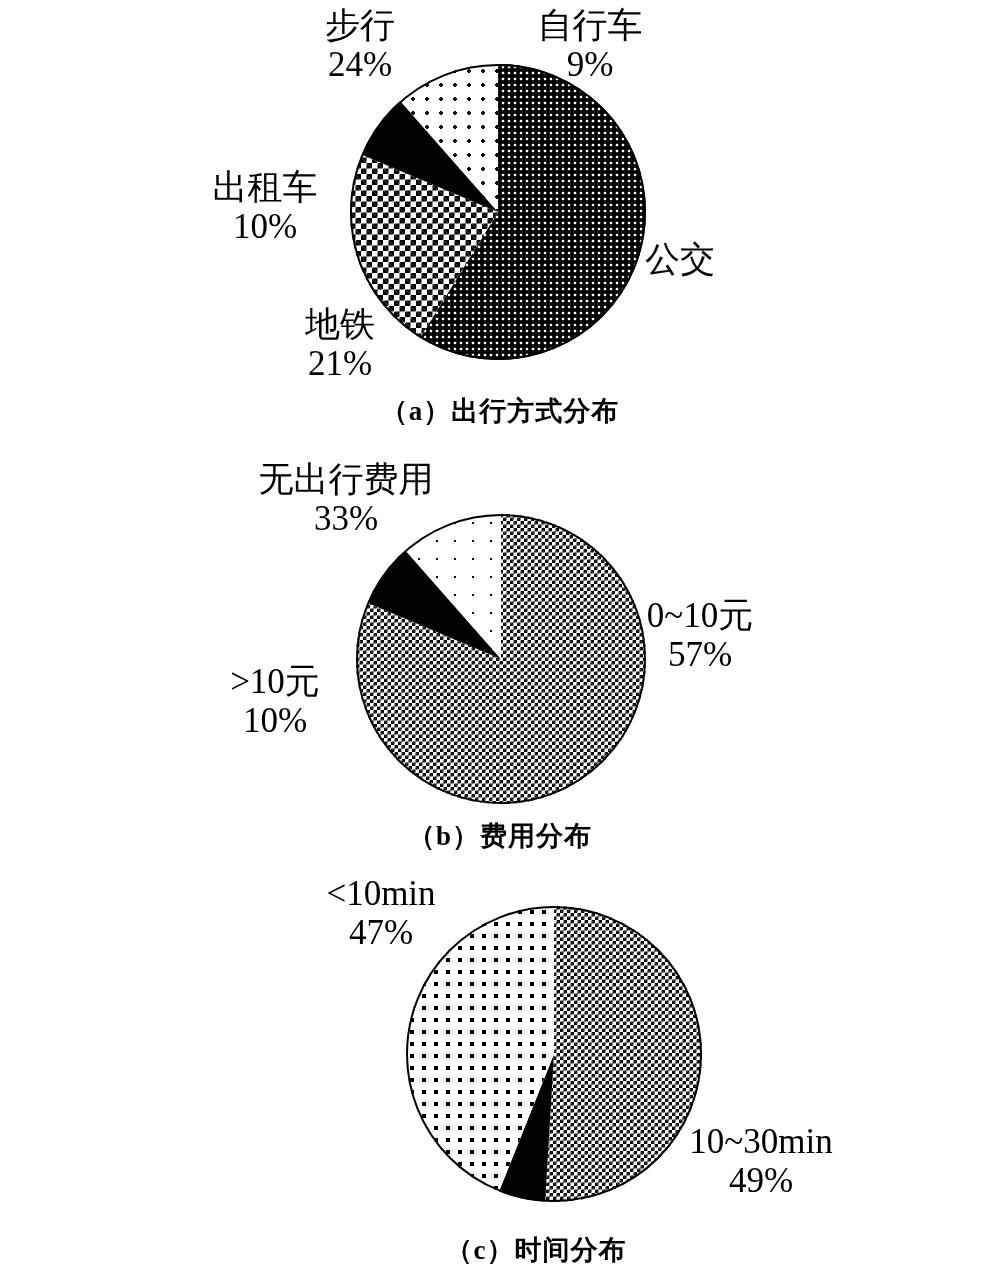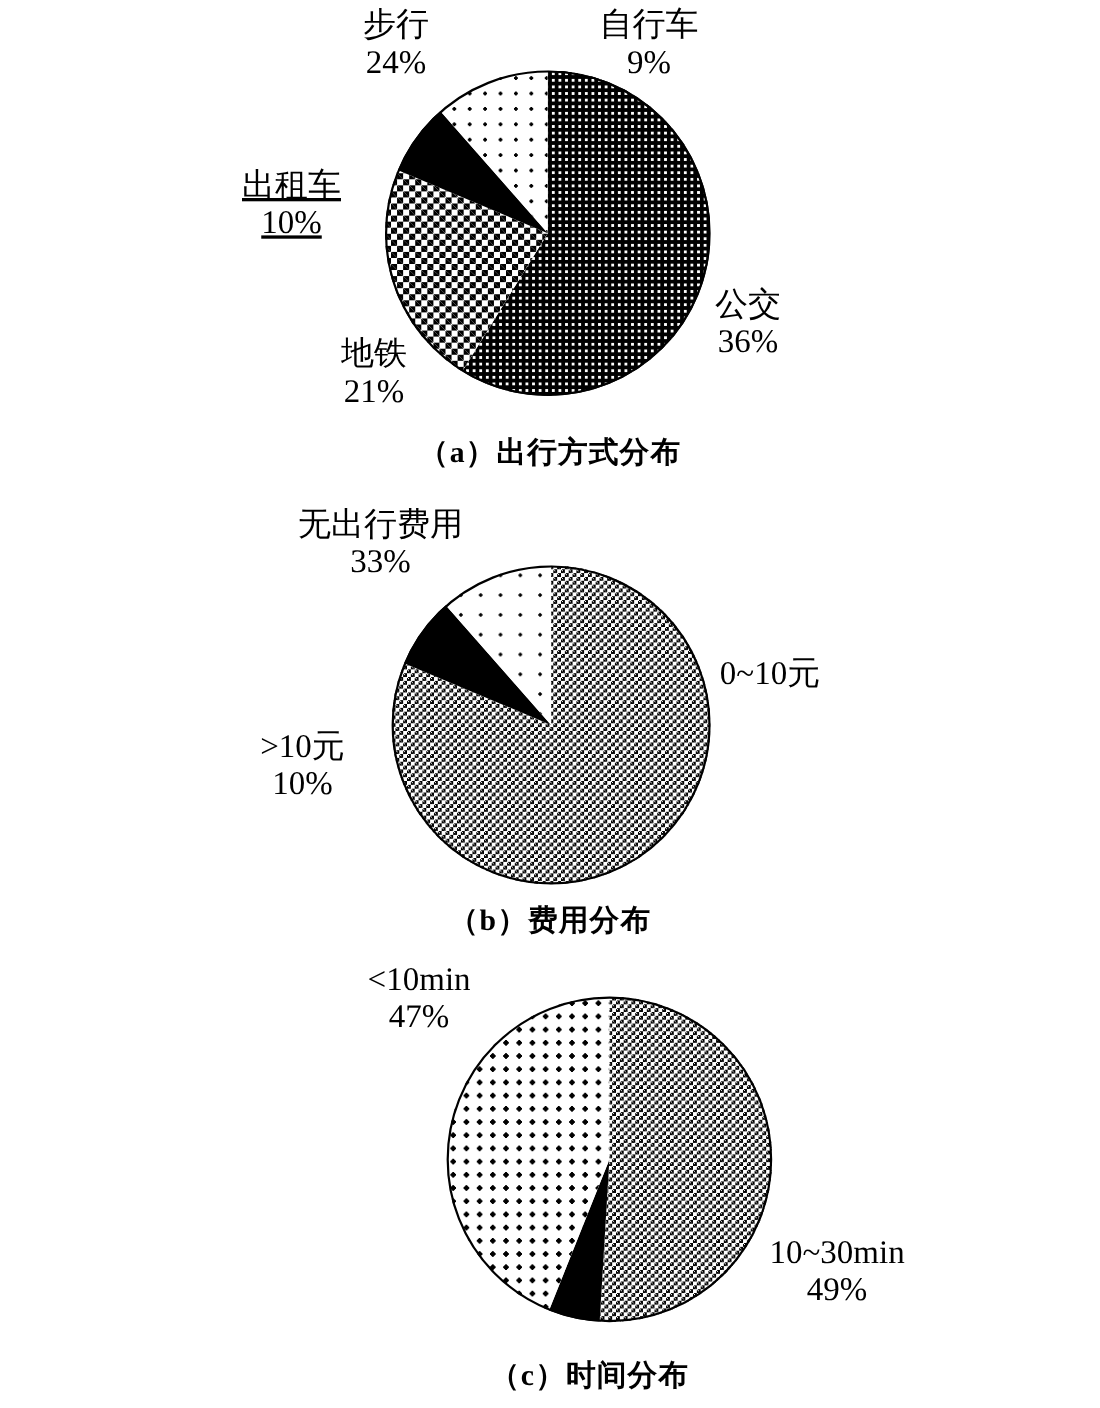--- a/index.html
+++ b/index.html
@@ -43,21 +43,21 @@
   .caption {
     position: absolute;
     width: 1000px;
     text-align: center;
     font-size: 27px;
     font-weight: bold;
     letter-spacing: 1px;
   }
   .label {
     position: absolute;
-    font-size: 30px;
+    font-size: 35px;
     line-height: 1.12;
     white-space: nowrap;
   }
   .label .l1 { display: block; }
   .label .l2 { display: block; }
   .label.center { text-align: center; }
 
   
   .fill-solid {
     background: #000;
@@ -139,31 +139,30 @@
   <div class="label center" style="left:240px; top:6px; width:240px;">
     <span class="l1">步行</span>
     <span class="l2">24%</span>
   </div>
 
   <div class="label center" style="left:470px; top:6px; width:240px;">
     <span class="l1">自行车</span>
     <span class="l2">9%</span>
   </div>
 
-  <div class="label center" style="left:560px; top:240px; width:240px;margin-top:20px;">
+  <div class="label center" style="left:560px; top:240px; width:240px;">
     <span class="l1">公交</span>
-    <span class="l2">36%</span>
   </div>
 
   <div class="label center" style="left:230px; top:305px; width:220px;">
     <span class="l1">地铁</span>
     <span class="l2">21%</span>
   </div>
 
-  <div class="label center" style="left:155px; top:152px; width:220px;text-decoration:underline;">
+  <div class="label center" style="left:155px; top:168px; width:220px;">
     <span class="l1">出租车</span>
     <span class="l2">10%</span>
   </div>
 
   <div class="caption" style="top:393px;">（a）出行方式分布</div>
 </div>
 
 <div class="figure" id="fig-b">
 
   <div class="pie-wrap">
@@ -178,20 +177,21 @@
     <div class="pie-outline" style="left:356px; top:74px; width:290px; height:290px;"></div>
   </div>
 
   <div class="label center" style="left:196px; top:20px; width:300px;">
     <span class="l1">无出行费用</span>
     <span class="l2">33%</span>
   </div>
 
   <div class="label center" style="left:570px; top:156px; width:260px;">
     <span class="l1">0~10元</span>
+    <span class="l2">57%</span>
   </div>
 
   <div class="label center" style="left:170px; top:222px; width:210px;">
     <span class="l1">&gt;10元</span>
     <span class="l2">10%</span>
   </div>
 
   <div class="caption" style="top:378px;">（b）费用分布</div>
 </div>
 

